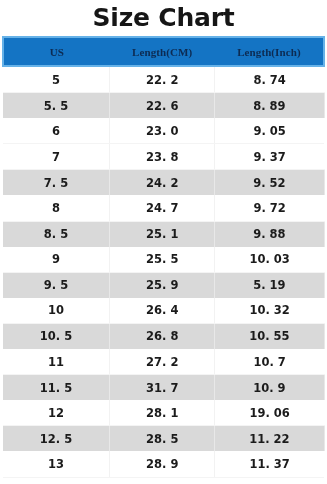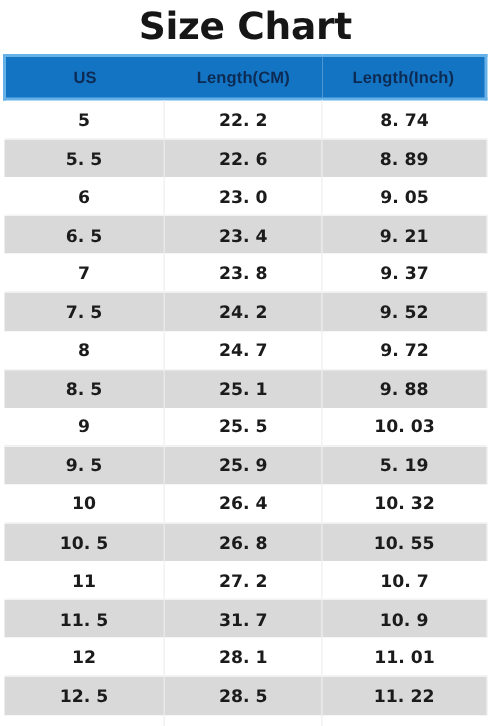--- a/index.html
+++ b/index.html
@@ -52,21 +52,21 @@
     background: #1474c4;
     color: #0d2b52;
     font-size: 11px;
     font-weight: 700;
     text-align: center;
     letter-spacing: 0.1px;
     border-top: 2px solid #66b2e8;
     border-bottom: 2px solid #66b2e8;
     padding: 0;
     height: 27px;
-    font-family: Liberation Sans, sans-serif;
+    font-family: Liberation Serif, serif;
   }
   thead th.first { border-left: 2px solid #66b2e8; }
   thead th.last  { border-right: 2px solid #66b2e8; }
 
   tbody tr { height: 25.1px; }
   tbody tr.odd  { background: #ffffff; }
   tbody tr.even { background: #d9d9d9; }
 
   tbody td {
     text-align: center;
@@ -113,25 +113,20 @@
           <tr class="even">
             <td>5. 5</td>
             <td>22. 6</td>
             <td class="last-col">8. 89</td>
           </tr>
           <tr class="odd">
             <td>6</td>
             <td>23. 0</td>
             <td class="last-col">9. 05</td>
           </tr>
-          <tr class="even">
-            <td>6. 5</td>
-            <td>23. 4</td>
-            <td class="last-col">9. 21</td>
-          </tr>
           <tr class="odd">
             <td>7</td>
             <td>23. 8</td>
             <td class="last-col">9. 37</td>
           </tr>
           <tr class="even">
             <td>7. 5</td>
             <td>24. 2</td>
             <td class="last-col">9. 52</td>
           </tr>
@@ -171,21 +166,21 @@
             <td class="last-col">10. 7</td>
           </tr>
           <tr class="even">
             <td>11. 5</td>
             <td>31. 7</td>
             <td class="last-col">10. 9</td>
           </tr>
           <tr class="odd">
             <td>12</td>
             <td>28. 1</td>
-            <td class="last-col">11. 01</td>
+            <td class="last-col">19. 06</td>
           </tr>
           <tr class="even">
             <td>12. 5</td>
             <td>28. 5</td>
             <td class="last-col">11. 22</td>
           </tr>
           <tr class="odd">
             <td>13</td>
             <td>28. 9</td>
             <td class="last-col">11. 37</td>

